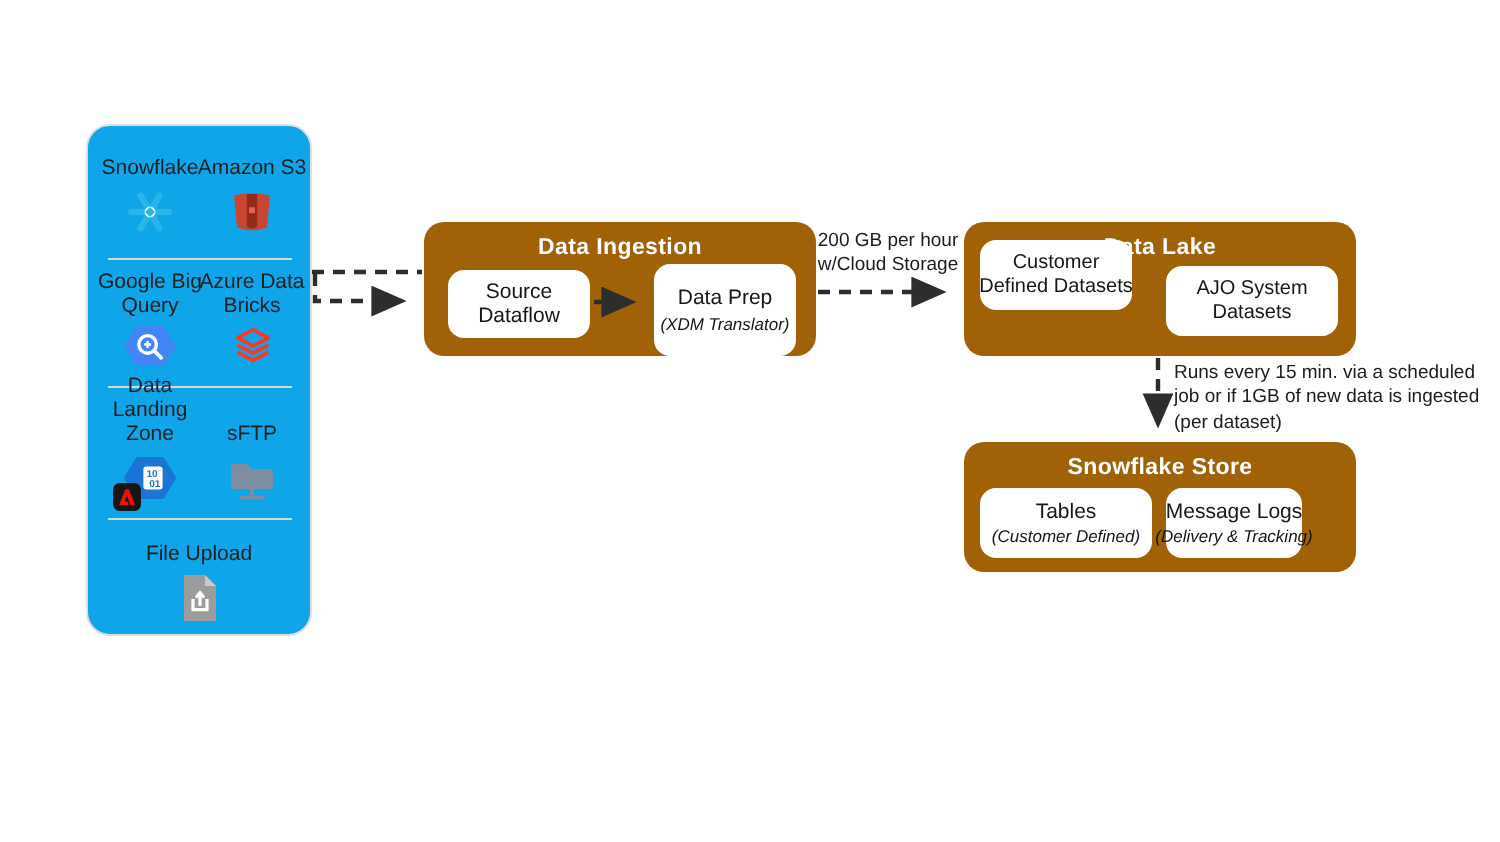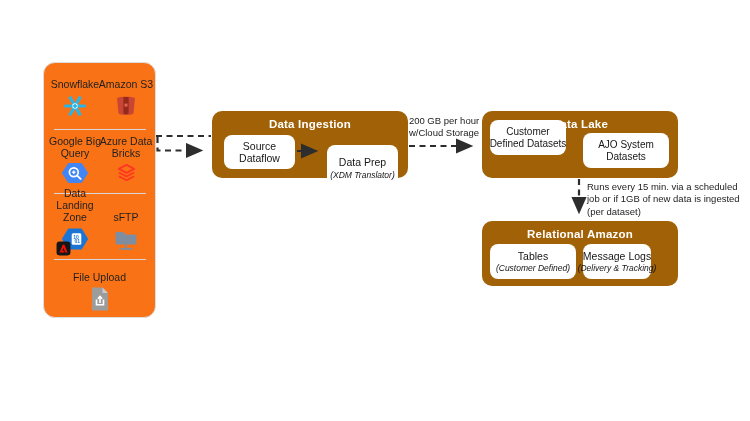--- a/index.html
+++ b/index.html
@@ -3,21 +3,21 @@
 <meta charset="utf-8">
 <style>
   html,body{margin:0;padding:0;background:#ffffff;}
   .canvas{
     position:relative;width:750px;height:421px;background:#ffffff;overflow:hidden;
     font-family:"Liberation Sans",sans-serif;color:#1f1f1f;
   }
   
   .sidebar{
     position:absolute;left:43px;top:62px;width:113px;height:256px;
-    background:#f97316;border:1px solid #dcdee0;border-radius:12px;box-sizing:border-box;
+    background:#0ea5e9;border:1px solid #dcdee0;border-radius:12px;box-sizing:border-box;
   }
   .divider{position:absolute;left:10px;width:92px;height:1px;background:#d5d7da;}
   .cell{position:absolute;display:flex;flex-direction:column;align-items:center;text-align:center;}
   .cell .lbl{font-size:10.5px;line-height:1.15;color:#1f1f1f;display:flex;align-items:flex-end;justify-content:center;}
   .lbl-1{height:13px;}
   .lbl-2{height:25px;}
   .cell .ic{margin-top:3px;position:relative;line-height:0;}
   
   .group{position:absolute;background:#a16207;border-radius:10px;}
   .group-title{color:#ffffff;font-weight:bold;font-size:11.5px;letter-spacing:.2px;text-align:center;margin-top:7px;}
@@ -144,40 +144,40 @@
       </div>
     </div>
   </div>
 
   <div class="group" style="left:212px;top:111px;width:196px;height:67px;">
     <div class="group-title">Data Ingestion</div>
     <div class="node" style="left:12px;top:24px;width:71px;height:34px;">
       <span>Source</span>
       <span>Dataflow</span>
     </div>
-    <div class="node" style="left:115px;top:34px;width:71px;height:46px;">
+    <div class="node" style="left:115px;top:21px;width:71px;height:46px;">
       <span>Data Prep</span>
       <span class="sub">(XDM Translator)</span>
     </div>
   </div>
 
   <div class="group" style="left:482px;top:111px;width:196px;height:67px;">
     <div class="group-title">Data Lake</div>
     <div class="node" style="left:8px;top:9px;width:76px;height:35px;font-size:10px;">
       <span>Customer</span>
       <span>Defined Datasets</span>
     </div>
     <div class="node" style="left:101px;top:22px;width:86px;height:35px;font-size:10px;">
       <span>AJO System</span>
       <span>Datasets</span>
     </div>
   </div>
 
   <div class="group" style="left:482px;top:221px;width:196px;height:65px;">
-    <div class="group-title">Relational Amazon</div>
+    <div class="group-title">Snowflake Store</div>
     <div class="node" style="left:8px;top:23px;width:86px;height:35px;">
       <span>Tables</span>
       <span class="sub">(Customer Defined)</span>
     </div>
     <div class="node" style="left:101px;top:23px;width:68px;height:35px;">
       <span>Message Logs</span>
       <span class="sub">(Delivery &amp; Tracking)</span>
     </div>
   </div>
 

